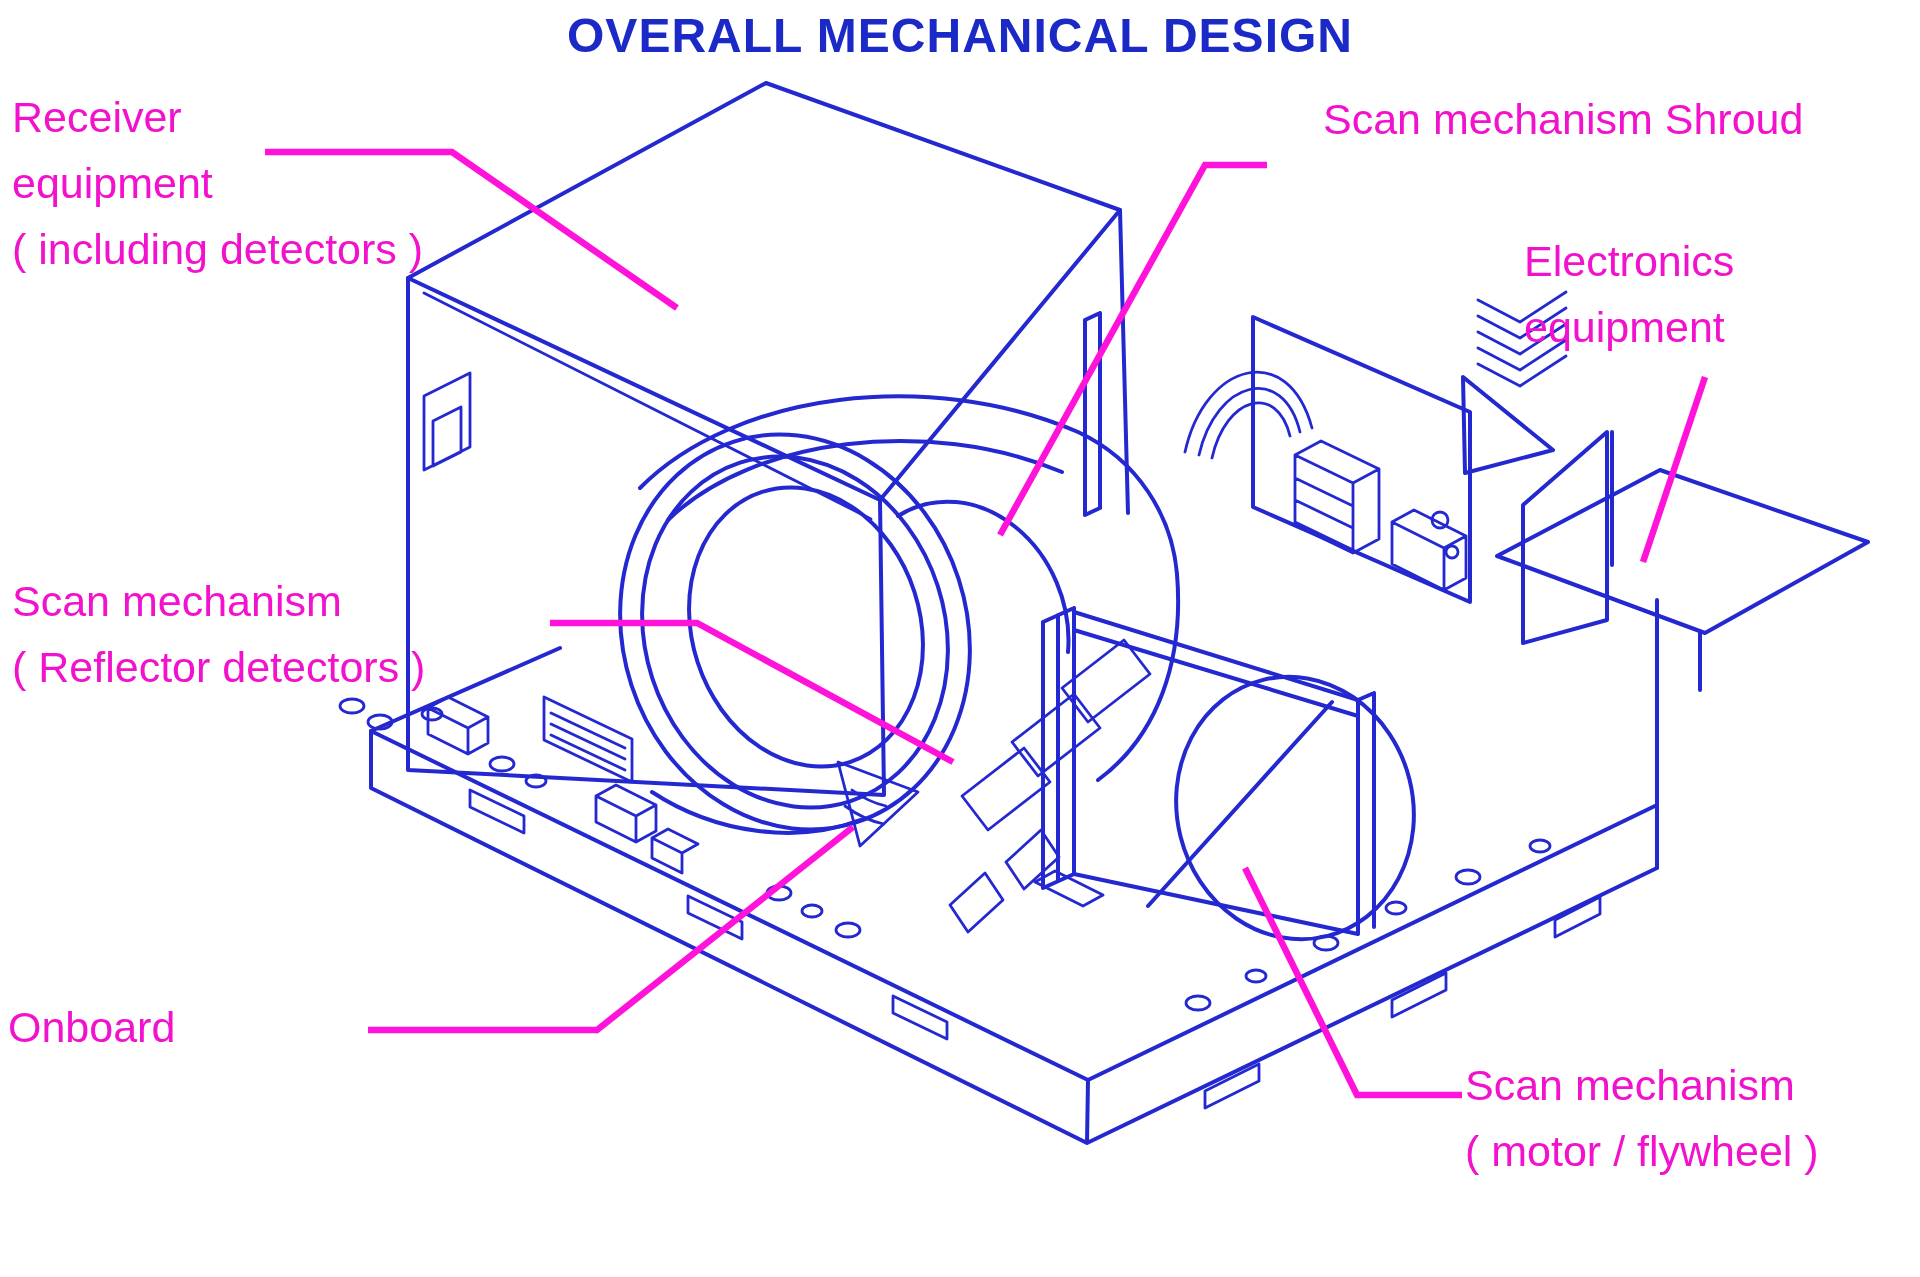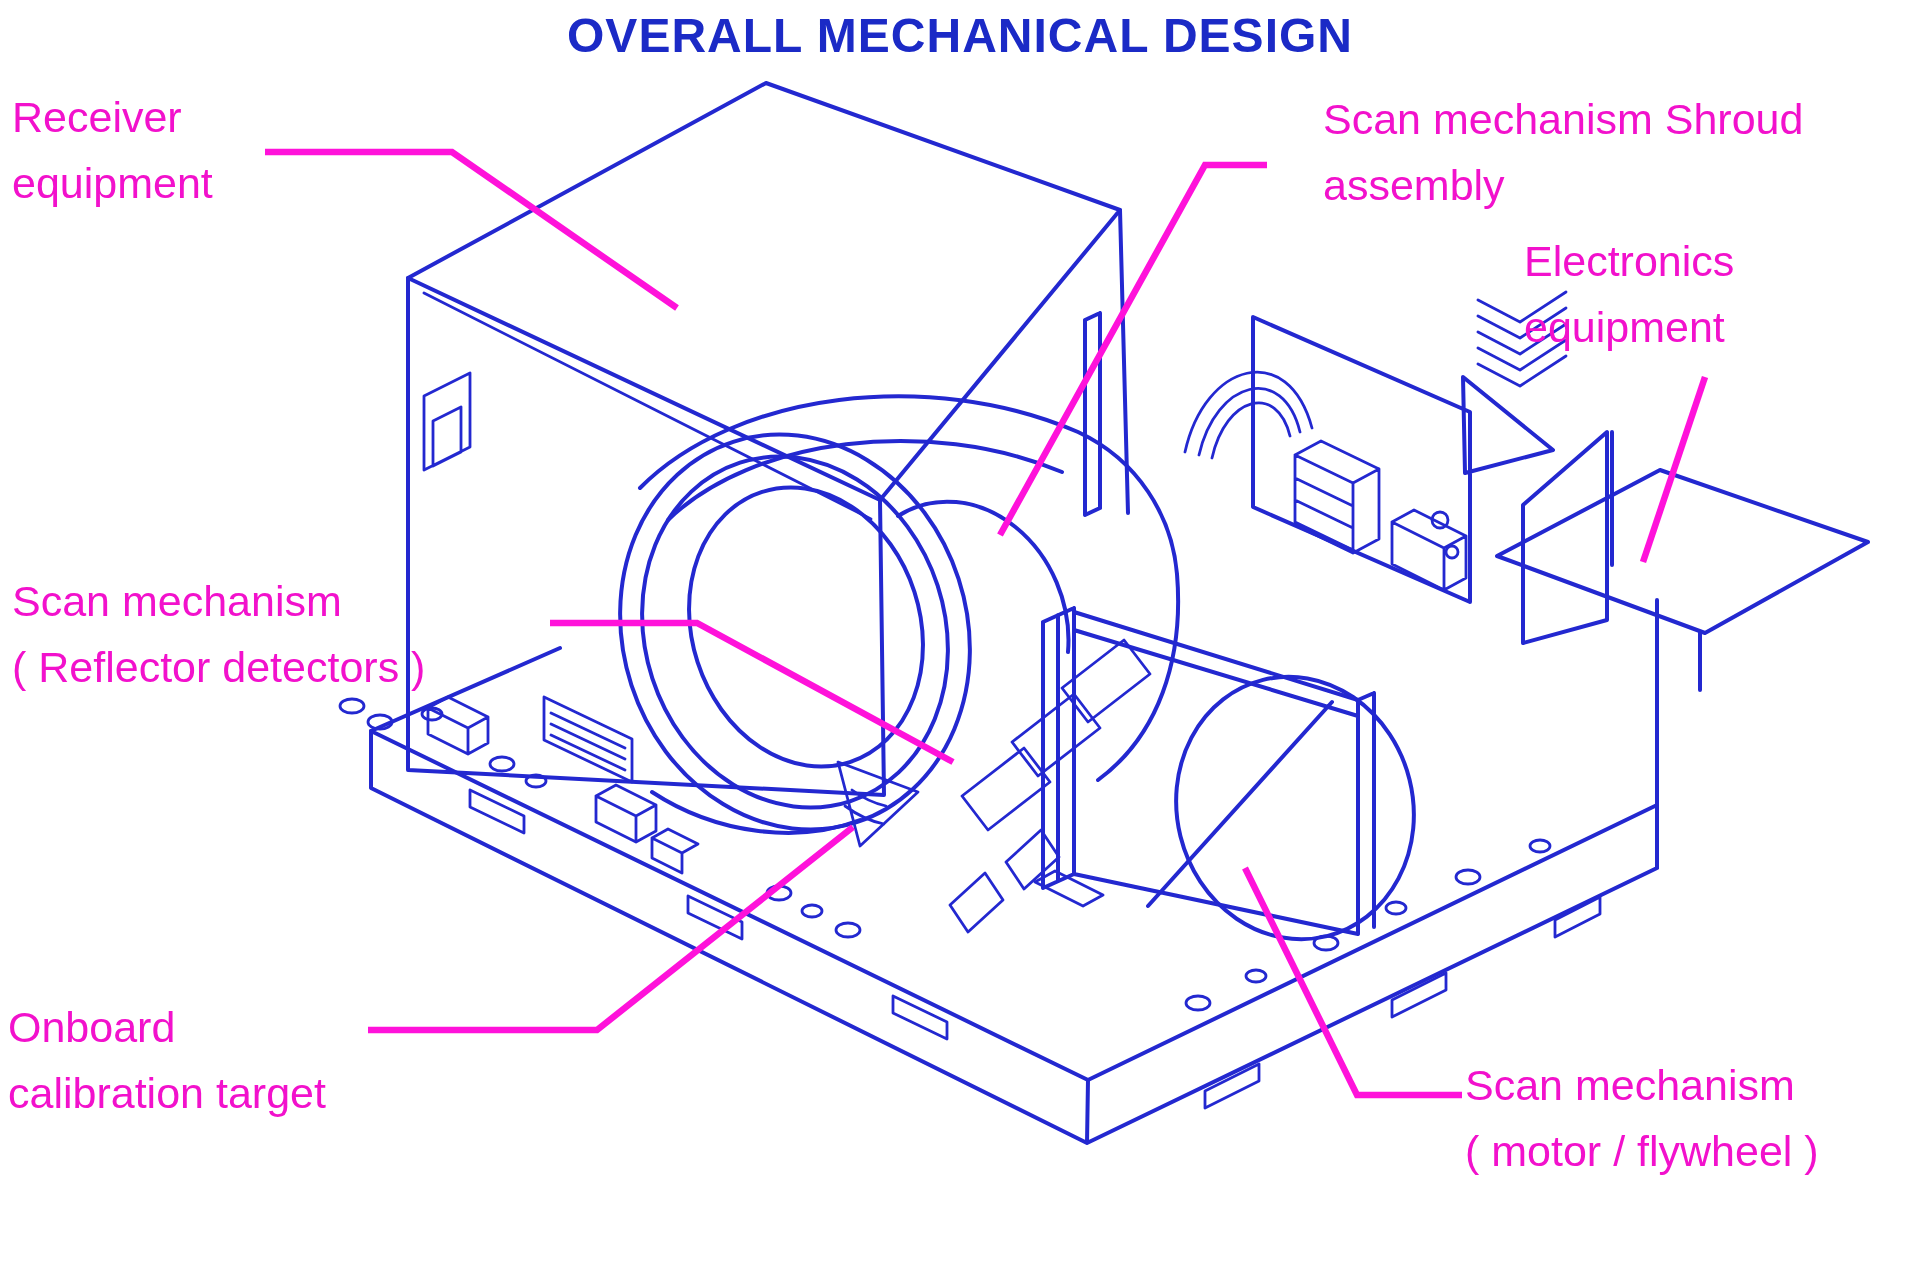--- a/index.html
+++ b/index.html
@@ -144,40 +144,39 @@
       <polyline class="lead" points="1705,377 1643,562"></polyline>
       <polyline class="lead" points="550,623 697,623 953,762"></polyline>
       <polyline class="lead" points="368,1030 597,1030 853,827"></polyline>
       <polyline class="lead" points="1245,868 1357,1095 1462,1095"></polyline>
     </g>
   </svg>
 
   <div class="callout lbl-receiver">
     <span>Receiver</span>
     <span>equipment</span>
+    <span>( including detectors )</span>
   </div>
 
   <div class="callout lbl-shroud">
     <span>Scan mechanism Shroud</span>
-    <span>assembly</span>
   </div>
 
   <div class="callout lbl-electronics">
     <span>Electronics</span>
     <span>equipment</span>
   </div>
 
   <div class="callout lbl-reflector">
     <span>Scan mechanism</span>
     <span>( Reflector detectors )</span>
   </div>
 
   <div class="callout lbl-calibration">
     <span>Onboard</span>
-    <span>calibration target</span>
   </div>
 
   <div class="callout lbl-motor">
     <span>Scan mechanism</span>
     <span>( motor / flywheel )</span>
   </div>
 
 </div>
 
 </body></html>

